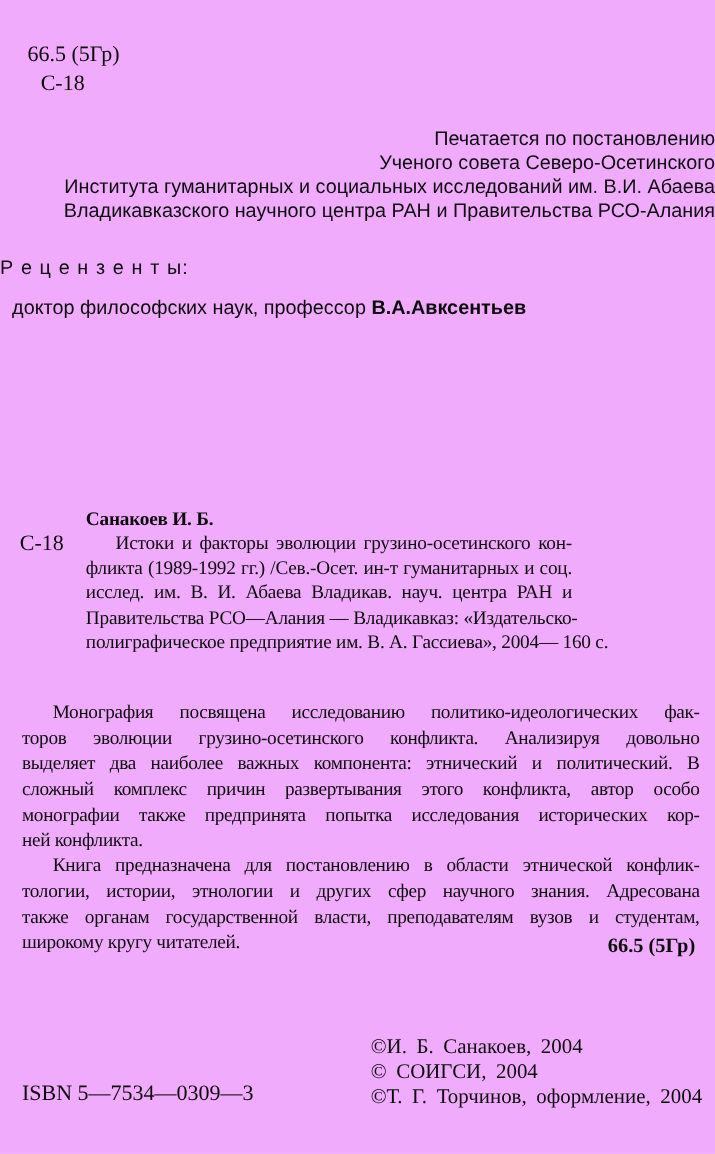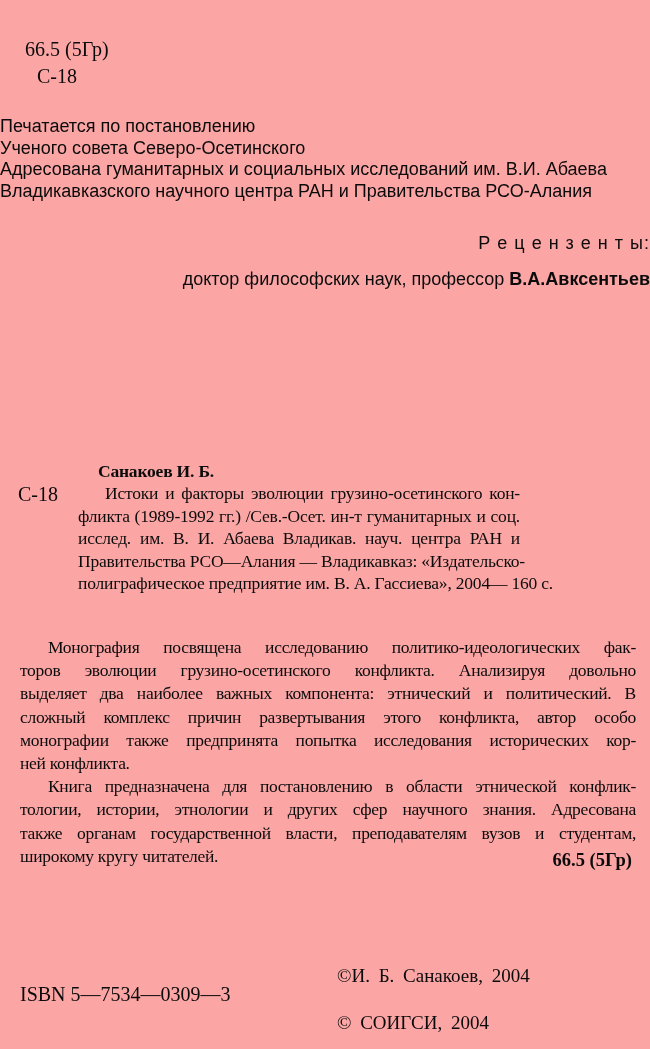--- a/index.html
+++ b/index.html
@@ -4,21 +4,21 @@
 <style>
   html, body {
     margin: 0;
     padding: 0;
     background: #ffffff;
   }
   .page {
     position: relative;
     width: 650px;
     height: 1049px;
-    background: #fca5a5;
+    background: #f0abfc;
     color: #0b0b0b;
     overflow: hidden;
     font-family: "Liberation Serif", serif;
   }
   .serif { font-family: "Liberation Serif", serif; }
   .sans  { font-family: "Liberation Sans", sans-serif; }
 
   
   .codes-top {
     position: absolute;
@@ -27,32 +27,32 @@
     font-size: 20px;
     line-height: 27px;
   }
   .codes-top .author-sign-top { margin-left: 12px; }
 
   
   .resolution {
     position: absolute;
     left: 0; right: 0;
     top: 116px;
-    text-align: left;
+    text-align: right;
     font-size: 18px;
     line-height: 21.7px;
   }
   .resolution .line { white-space: nowrap; }
 
   
   .reviewers {
     position: absolute;
     left: 0; right: 0;
     top: 233px;
-    text-align: right;
+    text-align: left;
     font-size: 18px;
   }
   .reviewers-heading {
     letter-spacing: 1px;
     margin-bottom: 13px;
   }
   .reviewer-line { line-height: 24.5px; white-space: nowrap; margin-left: 11px; }
   .reviewer-name { font-weight: bold; }
 
   
@@ -64,21 +64,21 @@
   }
   .catalog {
     position: absolute;
     left: 78px;
     top: 460px;
     width: 442px;
     font-size: 17.5px;
     letter-spacing: -0.2px;
     line-height: 22.4px;
   }
-  .catalog-author { font-weight: bold; margin-left: 20px; }
+  .catalog-author { font-weight: bold; }
   .catalog .line {
     white-space: nowrap;
     text-align: justify;
     text-align-last: justify;
   }
   .catalog .line:first-child { text-indent: 27px; }
 
   
   .annotation {
     position: absolute;
@@ -108,21 +108,21 @@
 
   
   .copyright {
     position: absolute;
     left: 337px;
     top: 940px;
     font-size: 19px;
     line-height: 23px;
     word-spacing: 4px;
   }
-  .copyright .line { white-space: nowrap; margin-top: 24px; }
+  .copyright .line { white-space: nowrap; }
 
   
   .isbn {
     position: absolute;
     left: 20px;
     top: 983px;
     font-size: 20px;
     white-space: nowrap;
   }
 </style>
@@ -132,21 +132,21 @@
 <div class="page">
 
   <div class="codes-top serif">
     <div>66.5 (5Гр)</div>
     <div class="author-sign-top">С-18</div>
   </div>
 
   <div class="resolution sans">
       <div class="line">Печатается по постановлению</div>
       <div class="line">Ученого совета Северо-Осетинского</div>
-      <div class="line">Адресована гуманитарных и социальных исследований им. В.И. Абаева</div>
+      <div class="line">Института гуманитарных и социальных исследований им. В.И. Абаева</div>
       <div class="line">Владикавказского научного центра РАН и Правительства РСО-Алания</div>
     </div>
 
   <div class="reviewers sans">
     <div class="reviewers-heading">Р е ц е н з е н т ы:</div>
     <div class="reviewer-line">
       <span>доктор философских наук, профессор </span><span class="reviewer-name">В.А.Авксентьев</span>
     </div>
   </div>
 

